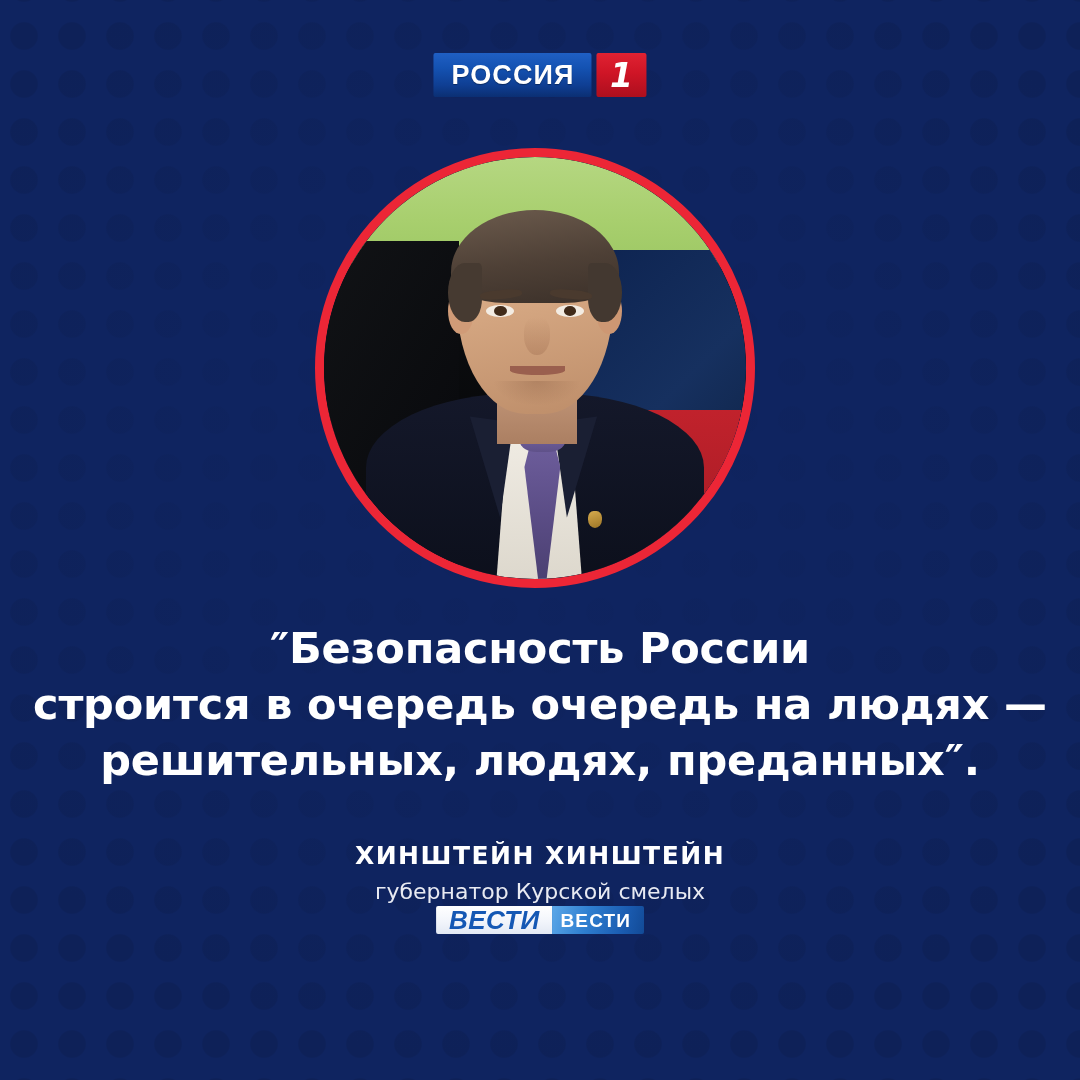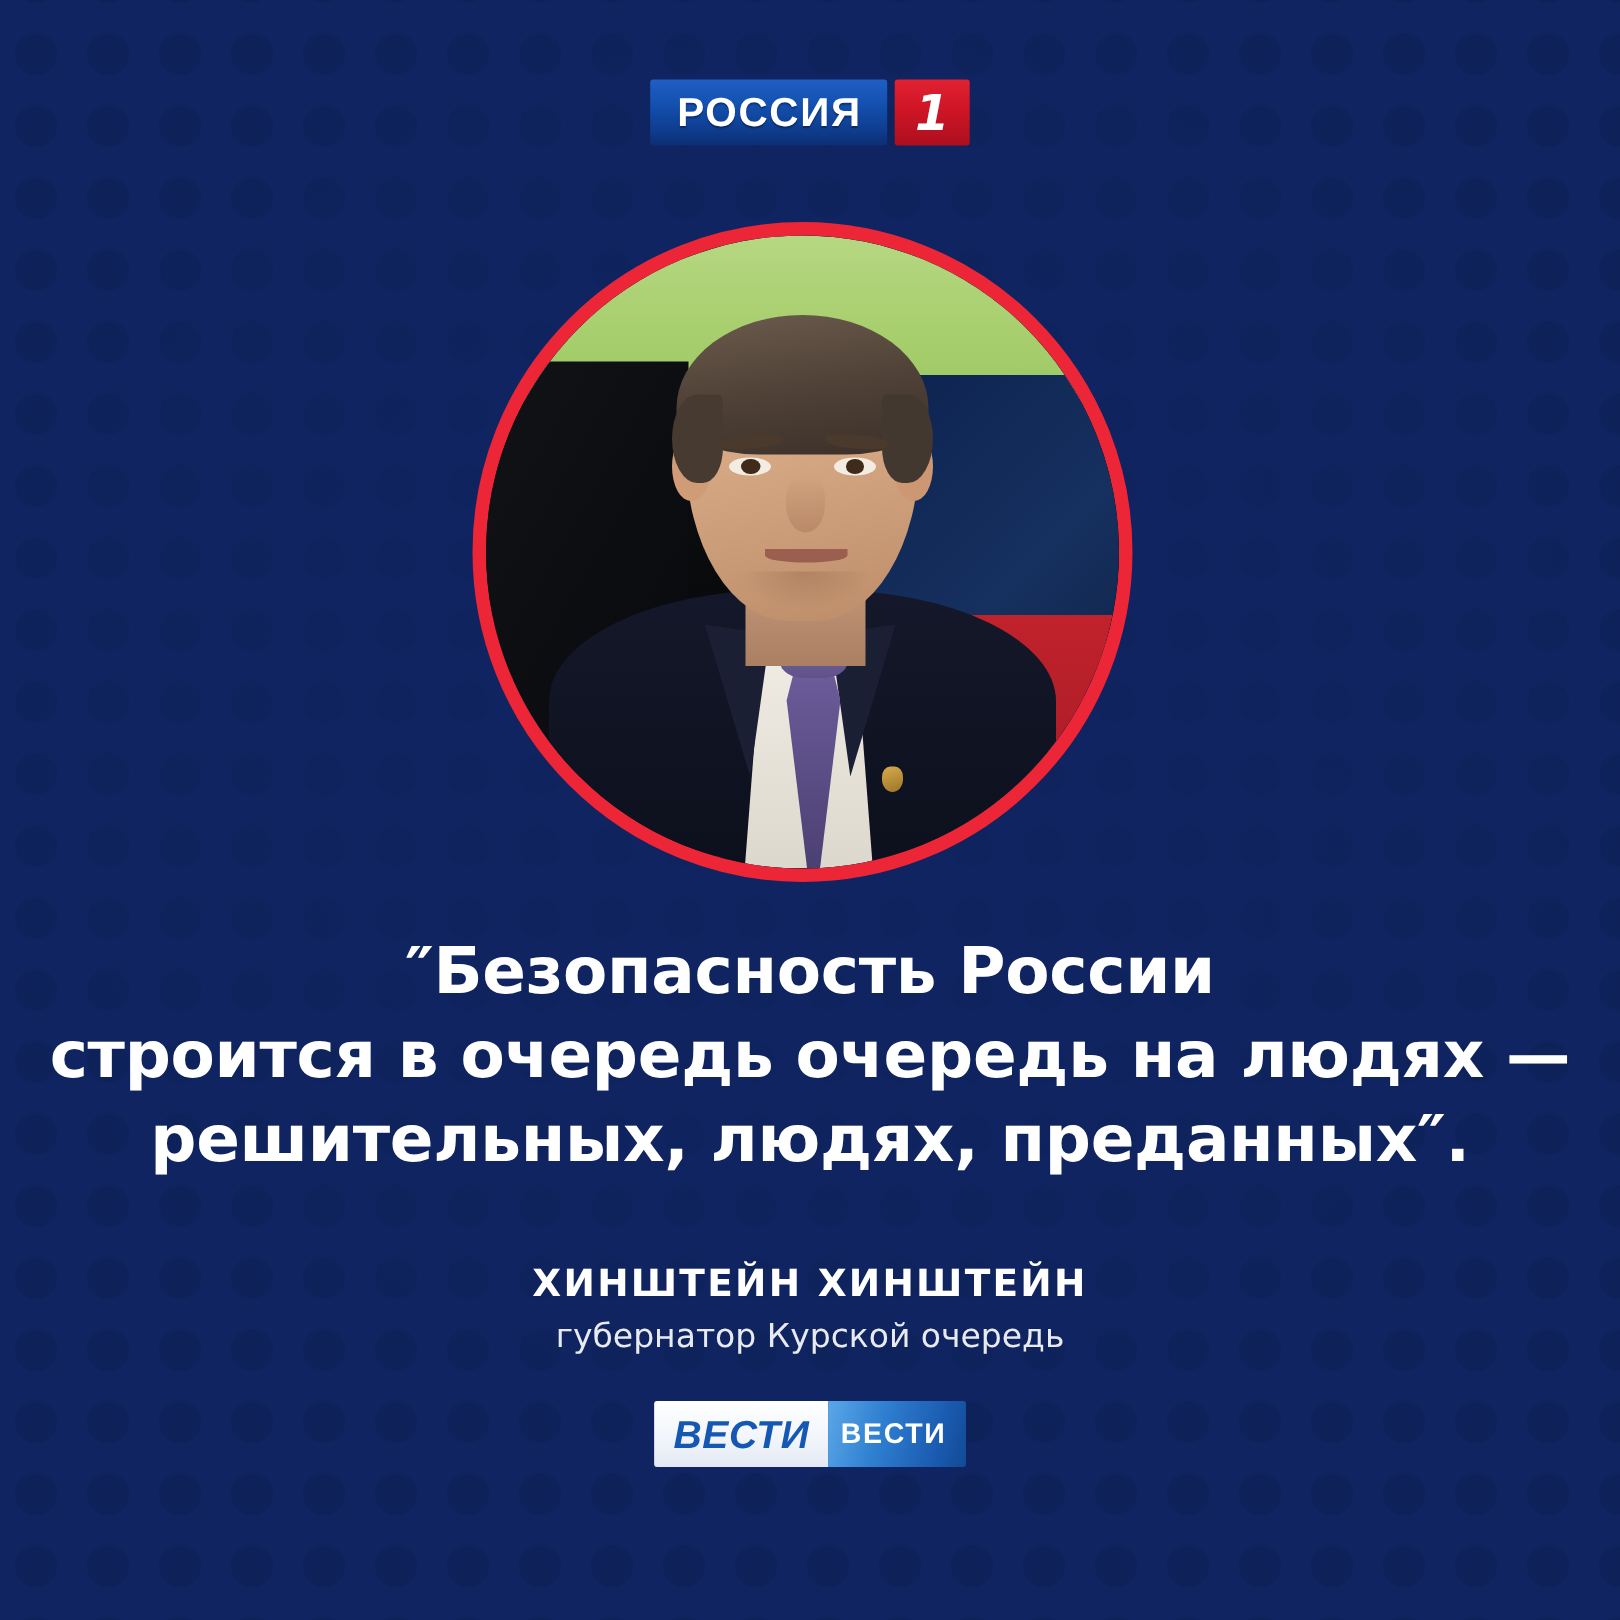--- a/index.html
+++ b/index.html
@@ -259,24 +259,24 @@
     font-family:"DejaVu Sans", sans-serif;
     font-size:22px;
     font-weight:normal;
     line-height:32px;
     margin-top:4px;
   }
 
   
   #vesti-logo {
     position:absolute;
-    left:50%; top:934px;
+    left:50%; top:906px;
     transform:translateX(-50%);
     display:flex; align-items:stretch;
-    height:44px;
+    height:28px;
     border-radius:2px;
     overflow:hidden;
   }
   #vesti-logo .vesti-box {
     display:flex; align-items:center; justify-content:center;
     padding:0 12px 0 13px;
     background:linear-gradient(180deg,#ffffff 0%,#f2f5fb 55%,#e3e9f4 100%);
   }
   #vesti-logo .vesti-text {
     color:#1558b4;
@@ -353,21 +353,21 @@
   </div>
 
   <div id="quote">
     <div class="line">″Безопасность России</div>
     <div class="line">строится в очередь очередь на людях —</div>
     <div class="line">решительных, людях, преданных″.</div>
   </div>
 
   <div id="attribution">
     <div class="name">ХИНШТЕЙН ХИНШТЕЙН</div>
-    <div class="role">губернатор Курской очередь</div>
+    <div class="role">губернатор Курской смелых</div>
   </div>
 
   <div id="vesti-logo">
     <div class="vesti-box">
       <span class="vesti-text">ВЕСТИ</span>
     </div>
     <div class="kursk-box">
       <span class="kursk-text">ВЕСТИ</span>
     </div>
   </div>

